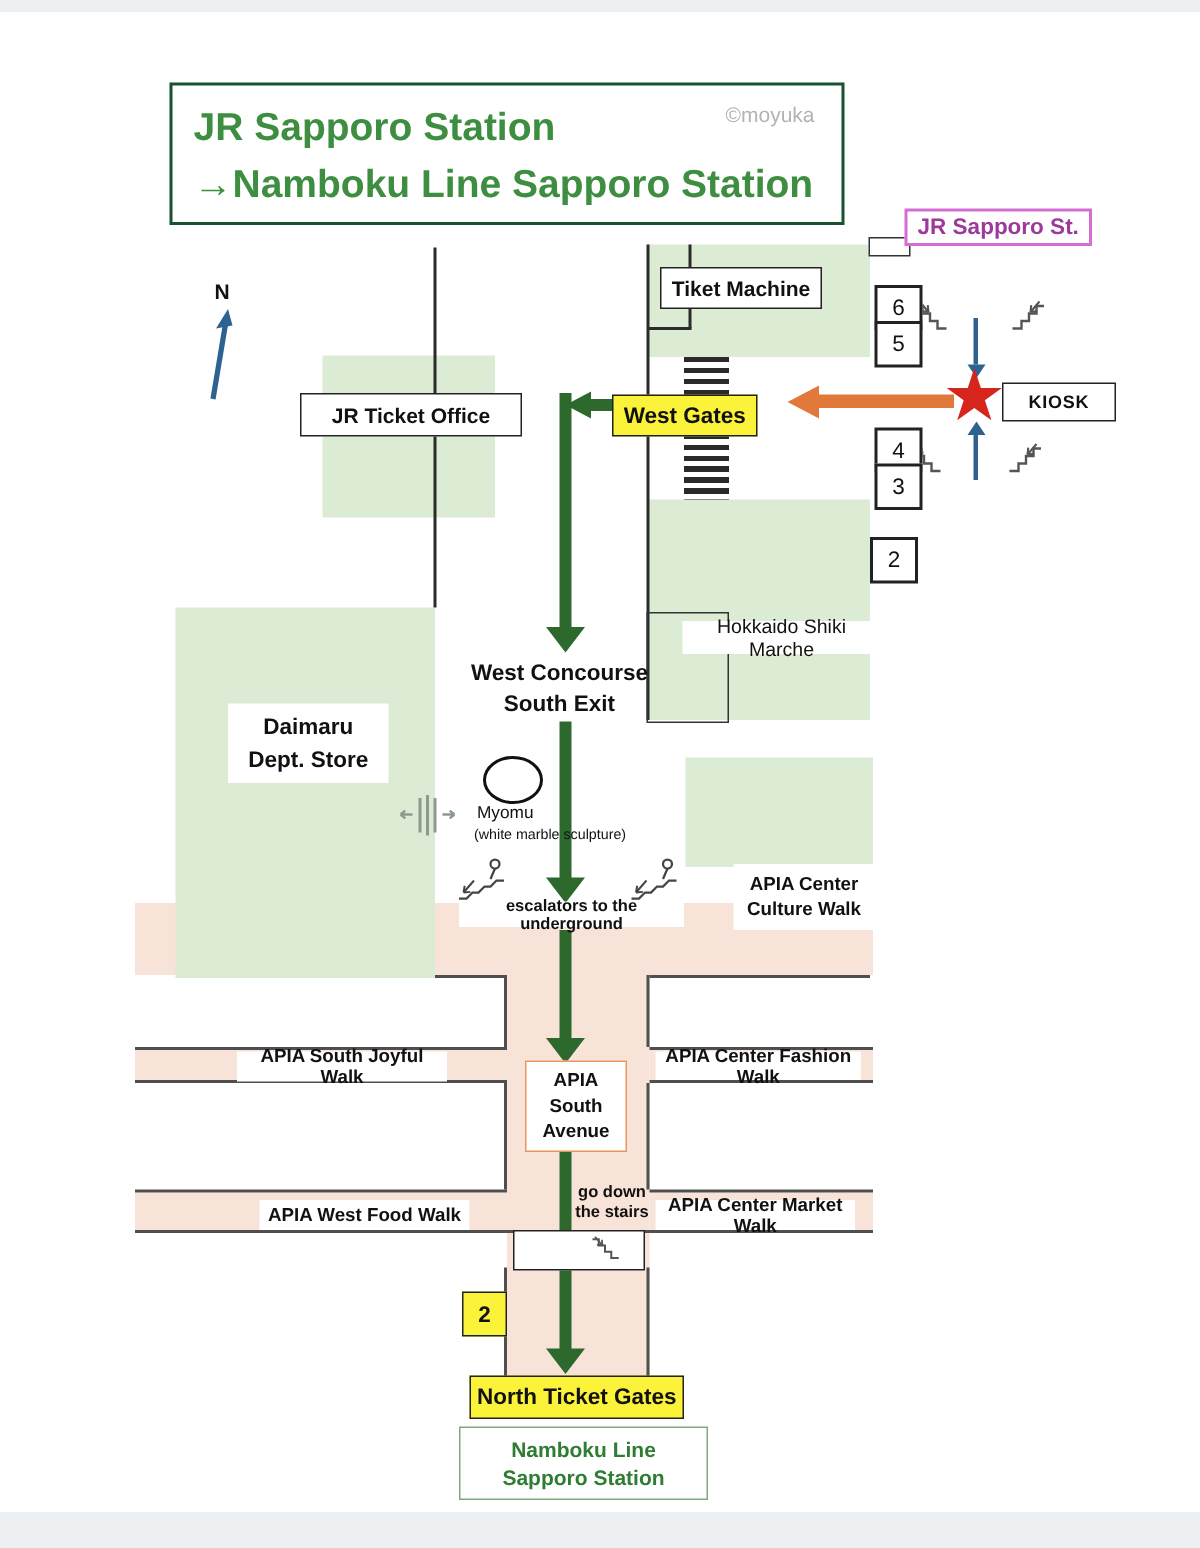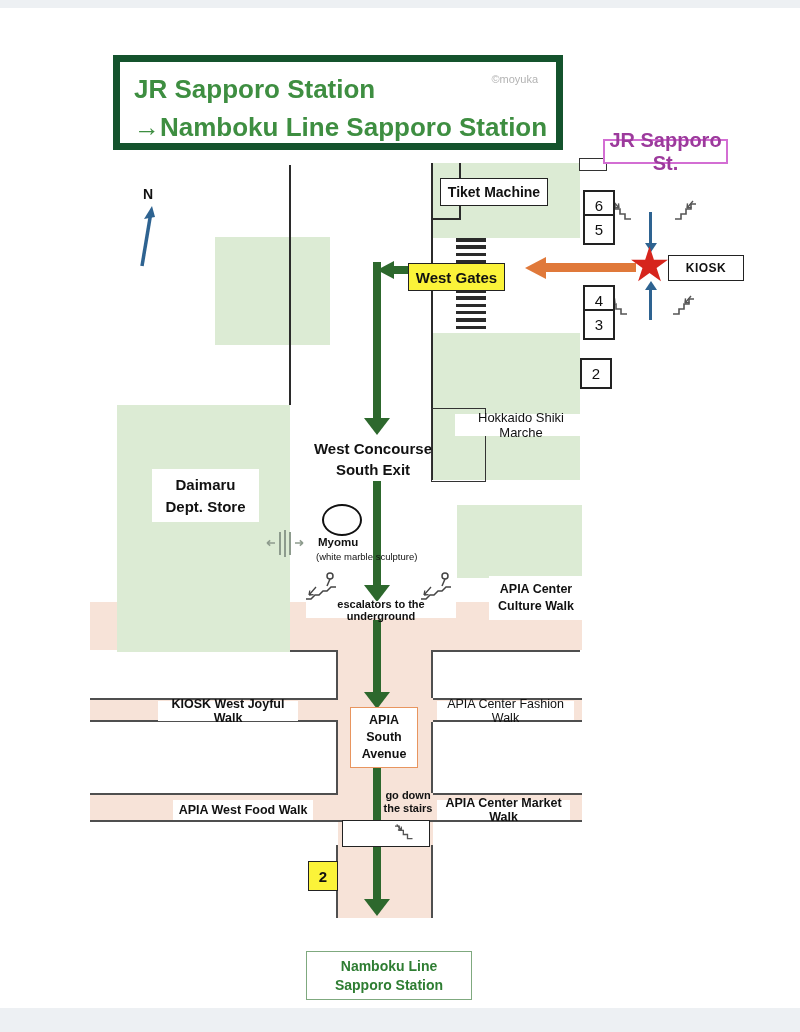--- a/index.html
+++ b/index.html
@@ -144,61 +144,62 @@
   <div class="abs oline" style="left:545px;top:263px;width:91px;height:9px"></div>
   <div class="abs oh-left" style="left:525px;top:257px"></div>
 
   <div class="abs bline" style="left:649px;top:212px;width:3px;height:31px"></div>
   <div class="abs bh-down" style="left:644.5px;top:243px"></div>
   <div class="abs bh-up" style="left:644.5px;top:281px"></div>
   <div class="abs bline" style="left:649px;top:290px;width:3px;height:30px"></div>
 
   <div class="abs" style="left:628px;top:241px;font-size:48px;line-height:48px;color:#d6251d">★</div>
 
-  <div class="abs" style="left:113px;top:55px;width:450px;height:95px;border:7px solid #14532d;background:#fff;box-sizing:border-box">
+  <div class="abs" style="left:113px;top:55px;width:450px;height:95px;border:2px solid #14532d;background:#fff;box-sizing:border-box">
     <div class="abs" style="left:14px;top:12px;font-size:26px;font-weight:600;color:#3e8e41">JR Sapporo Station</div>
     <div class="abs" style="left:14px;top:50px;font-size:26px;font-weight:600;color:#3e8e41">→Namboku Line Sapporo Station</div>
-    <div class="abs" style="right:18px;top:11px;font-size:11px;color:#b3b3b3">©moyuka</div>
+    <div class="abs" style="right:18px;top:11px;font-size:14px;color:#b3b3b3">©moyuka</div>
   </div>
 
   <div class="abs" style="left:143px;top:186px;font-size:14px;font-weight:700">N</div>
 
-  <div class="abs lbl" style="left:603px;top:139px;width:125px;height:25px;border:2px solid #d36ed3;box-sizing:border-box;font-size:20px;font-weight:700;color:#9c3a9c">JR Sapporo St.</div>
+  <div class="abs lbl" style="left:603px;top:139px;width:125px;height:25px;border:2px solid #d36ed3;box-sizing:border-box;font-size:15px;font-weight:700;color:#9c3a9c">JR Sapporo St.</div>
 
   <div class="abs box" style="left:440px;top:178px;width:106px;height:26px;font-size:14px;font-weight:600">Tiket Machine</div>
+  <div class="abs box" style="left:200px;top:262px;width:146px;height:27px;font-size:14px;font-weight:600">JR Ticket Office</div>
   <div class="abs yellow" style="left:408px;top:263px;width:95px;height:26px;font-size:15px">West Gates</div>
   <div class="abs box" style="left:668px;top:255px;width:74px;height:24px;font-size:12px;font-weight:600;letter-spacing:0.5px">KIOSK</div>
 
   <div class="abs box" style="left:583px;top:190px;width:28px;height:26px;border-width:2px;font-size:15px">6</div>
   <div class="abs box" style="left:583px;top:214px;width:28px;height:27px;border-width:2px;font-size:15px">5</div>
   <div class="abs box" style="left:583px;top:285px;width:28px;height:26px;border-width:2px;font-size:15px">4</div>
   <div class="abs box" style="left:583px;top:309px;width:28px;height:27px;border-width:2px;font-size:15px">3</div>
   <div class="abs box" style="left:580px;top:358px;width:28px;height:27px;border-width:2px;font-size:15px">2</div>
 
   <div class="abs lbl" style="left:455px;top:414px;width:132px;height:22px;font-size:13px;font-weight:500">Hokkaido Shiki Marche</div>
   <div class="abs lbl col" style="left:152px;top:469px;width:107px;height:53px;font-size:15px;font-weight:600;line-height:22px">
     <span>Daimaru</span>
     <span>Dept. Store</span>
   </div>
   <div class="abs lbl col" style="left:300px;top:438px;width:146px;height:42px;background:transparent;font-size:15px;font-weight:600;line-height:21px">
     <span>West Concourse</span>
     <span>South Exit</span>
   </div>
 
-  <div class="abs" style="left:318px;top:536px;font-size:11.5px;font-weight:700">Myomu</div>
+  <div class="abs" style="left:318px;top:536px;font-size:11.5px;font-weight:400">Myomu</div>
   <div class="abs" style="left:316px;top:551px;font-size:9.5px;font-weight:500">(white marble sculpture)</div>
 
   <div class="abs lbl" style="left:306px;top:601px;width:150px;height:17px;font-size:11px;font-weight:600">escalators to the underground</div>
 
   <div class="abs lbl col" style="left:489px;top:576px;width:94px;height:44px;font-size:12.5px;font-weight:700;line-height:17px">
     <span>APIA Center</span>
     <span>Culture Walk</span>
   </div>
-  <div class="abs lbl" style="left:158px;top:701px;width:140px;height:20px;font-size:12.5px;font-weight:600">KIOSK  West Joyful Walk</div>
-  <div class="abs lbl" style="left:437px;top:701px;width:137px;height:19px;font-size:12.5px;font-weight:400">APIA  Center Fashion Walk</div>
+  <div class="abs lbl" style="left:158px;top:701px;width:140px;height:20px;font-size:12.5px;font-weight:600">APIA  South Joyful Walk</div>
+  <div class="abs lbl" style="left:437px;top:701px;width:137px;height:19px;font-size:12.5px;font-weight:700">APIA  Center Fashion Walk</div>
   <div class="abs lbl col" style="left:350px;top:707px;width:68px;height:61px;border:1.5px solid #e8955f;box-sizing:border-box;font-size:12.5px;font-weight:600;line-height:17px">
     <span>APIA</span>
     <span>South</span>
     <span>Avenue</span>
   </div>
   <div class="abs lbl" style="left:173px;top:800px;width:140px;height:20px;font-size:12.5px;font-weight:600">APIA West Food Walk</div>
   <div class="abs lbl" style="left:437px;top:800px;width:133px;height:20px;font-size:12.5px;font-weight:600">APIA Center Market Walk</div>
 
   <div class="abs lbl col" style="left:382px;top:788px;width:52px;height:28px;background:transparent;font-size:11px;font-weight:600;line-height:13.5px">
     <span>go down</span>
@@ -208,19 +209,20 @@
   <div class="abs box" style="left:342px;top:820px;width:86px;height:25px"></div>
   <div class="abs" style="left:392px;top:822px">
     <svg width="26" height="20" viewBox="0 0 30 24">
       <path d="M3 5 h5 v5 h5 v5 h5 v5 h6" fill="none" stroke="#555" stroke-width="1.6"></path>
       <path d="M5 3 l6 7 M11 10 l-4.5 -0.6 M11 10 l-0.5 -4.6" fill="none" stroke="#555" stroke-width="1.4"></path>
     </svg>
   </div>
 
   <div class="abs yellow" style="left:308px;top:861px;width:28px;height:28px;font-size:15px">2</div>
 
+  <div class="abs yellow" style="left:313px;top:917px;width:141px;height:27px;font-size:15px">North Ticket Gates</div>
 
   <div class="abs lbl col" style="left:306px;top:951px;width:166px;height:49px;border:1.5px solid #7fa97f;box-sizing:border-box;font-size:14px;font-weight:700;color:#2e7d32;line-height:19px">
     <span>Namboku Line</span>
     <span>Sapporo Station</span>
   </div>
 
 </div>
 
 </body></html>

